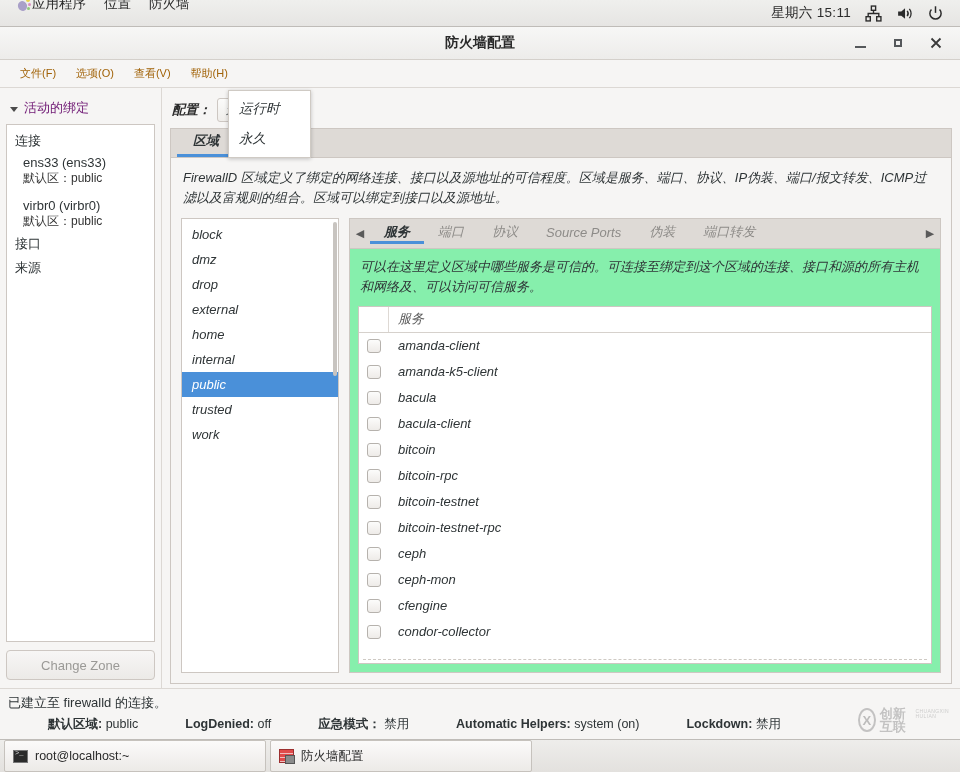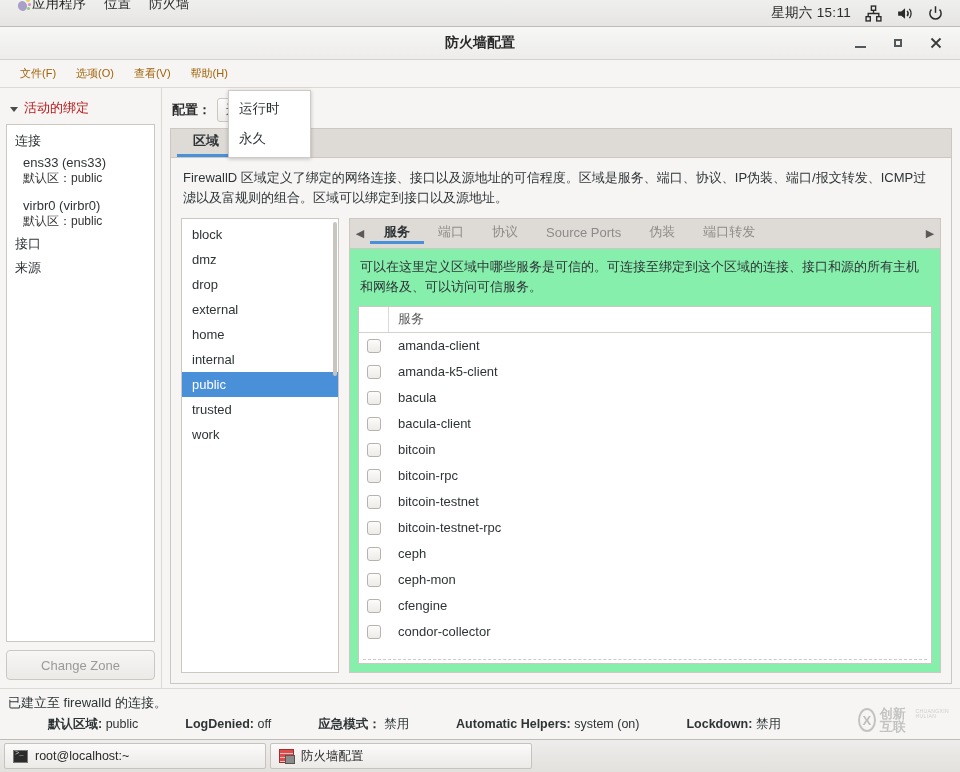--- a/index.html
+++ b/index.html
@@ -105,21 +105,21 @@
   
   #left-pane {
     width: 162px;
     background: #f6f5f4;
     border-right: 1px solid #dcd8d4;
     display: flex; flex-direction: column;
     padding: 8px 6px 8px 6px;
   }
   #binding-header {
     display: flex; align-items: center; gap: 6px;
-    font-size: 13px; color: #b91c1c;
+    font-size: 13px; color: #701a75;
     padding: 3px 2px 7px 4px;
   }
   .chevron-dn {
     width: 0;height: 0;
     border-left: 4.5px solid transparent;
     border-right: 4.5px solid transparent;
     border-top: 5.5px solid #4b4b4b;
     margin-top: 2px;
   }
   #binding-tree {
@@ -143,20 +143,21 @@
     color: #9a9996;
     font-size: 13px;
     display: flex; align-items: center; justify-content: center;
   }
 
   
   #right-pane {
     flex: 1; display: flex; flex-direction: column;
     padding: 8px 8px 4px 8px;
     min-width: 0;
+    font-style: italic;
   }
   #config-row {
     display: flex; align-items: center;
     gap: 6px; padding: 2px 0 6px 2px;
     position: relative;
   }
   #config-label { font-weight: bold; font-size: 13px; color: #2b2b2b; }
   #config-combo {
     min-width: 88px; height: 24px;
     border: 1px solid #cdc7c2; border-radius: 3px;
@@ -328,21 +329,21 @@
   #taskbar {
     position: absolute; left: 0; bottom: 0;
     width: 960px; height: 33px;
     background: linear-gradient(to bottom,#eeedeb,#e3e1de);
     border-top: 1px solid #bfbcb8;
     display: flex; align-items: center;
     padding: 3px 4px;
     gap: 4px;
   }
   .task-btn {
-    height: 26px;
+    height: 32px;
     border: 1px solid #c6c2bd;
     border-radius: 2px;
     background: linear-gradient(to bottom,#fbfafa,#eceae7);
     display: flex; align-items: center;
     gap: 7px; padding: 0 8px;
     font-size: 12.5px; color: #2b2b2b;
   }
   #task-term { width: 262px; }
   #task-fw { width: 262px; }
   .term-ico {

